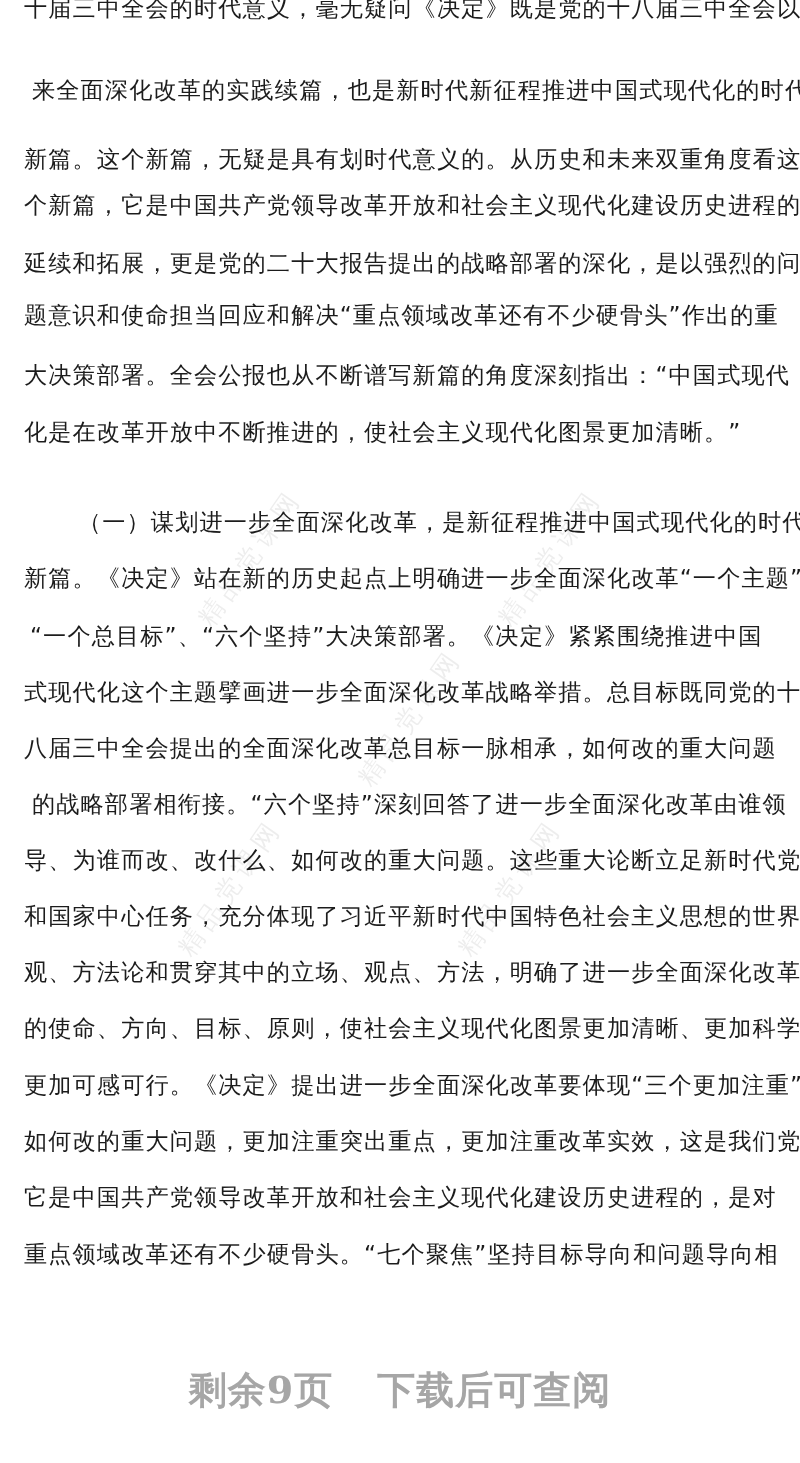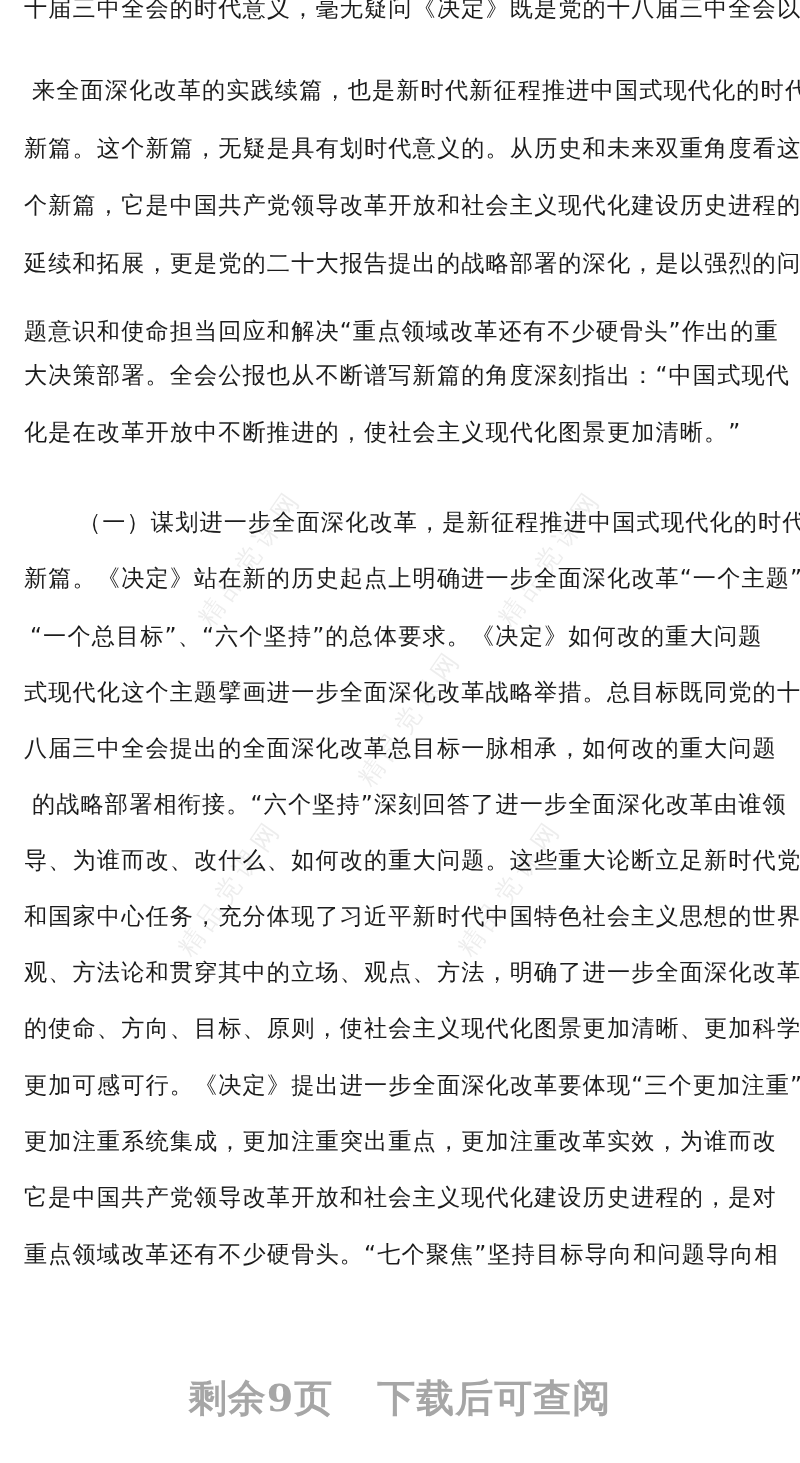--- a/index.html
+++ b/index.html
@@ -45,21 +45,20 @@
     .footer-banner {
       position: absolute;
       left: 0;
       top: 1360px;
       width: 800px;
       height: 60px;
       display: flex;
       justify-content: center;
       align-items: center;
       gap: 44px;
-      margin-top: 8px;
     }
     .footer-banner span {
       font-family: "DejaVu Serif", "Liberation Serif", serif;
       font-weight: bold;
       font-size: 38px;
       color: #a6a6a6;
       letter-spacing: 1px;
     }
   </style>
 </head>
@@ -68,39 +67,39 @@
 <div class="page">
 
   <div class="watermark" style="left:170px; top:540px;">精品党课网</div>
   <div class="watermark" style="left:470px; top:540px;">精品党课网</div>
   <div class="watermark" style="left:330px; top:700px;">精品党课网</div>
   <div class="watermark" style="left:150px; top:870px;">精品党课网</div>
   <div class="watermark" style="left:430px; top:870px;">精品党课网</div>
 
   <div class="line" style="top:-7px;">十届三中全会的时代意义，毫无疑问《决定》既是党的十八届三中全会以</div>
   <div class="line" style="top:75px;margin-left:8px;">来全面深化改革的实践续篇，也是新时代新征程推进中国式现代化的时代</div>
-  <div class="line" style="top:133px;">新篇。这个新篇，无疑是具有划时代意义的。从历史和未来双重角度看这</div>
+  <div class="line" style="top:144px;">新篇。这个新篇，无疑是具有划时代意义的。从历史和未来双重角度看这</div>
   <div class="line" style="top:190px;">个新篇，它是中国共产党领导改革开放和社会主义现代化建设历史进程的</div>
   <div class="line" style="top:248px;">延续和拓展，更是党的二十大报告提出的战略部署的深化，是以强烈的问</div>
-  <div class="line" style="top:316px;">题意识和使命担当回应和解决“重点领域改革还有不少硬骨头”作出的重</div>
+  <div class="line" style="top:300px;">题意识和使命担当回应和解决“重点领域改革还有不少硬骨头”作出的重</div>
   <div class="line" style="top:360px;">大决策部署。全会公报也从不断谱写新篇的角度深刻指出：“中国式现代</div>
   <div class="line" style="top:417px;">化是在改革开放中不断推进的，使社会主义现代化图景更加清晰。”</div>
 
   <div class="line" style="top:507px; left:78px;">（一）谋划进一步全面深化改革，是新征程推进中国式现代化的时代</div>
   <div class="line" style="top:563px;">新篇。《决定》站在新的历史起点上明确进一步全面深化改革“一个主题”、</div>
-  <div class="line" style="top:621px; left:30px;">“一个总目标”、“六个坚持”的总体要求。《决定》如何改的重大问题</div>
+  <div class="line" style="top:621px; left:30px;">“一个总目标”、“六个坚持”大决策部署。《决定》紧紧围绕推进中国</div>
   <div class="line" style="top:677px;">式现代化这个主题擘画进一步全面深化改革战略举措。总目标既同党的十</div>
   <div class="line" style="top:733px;">八届三中全会提出的全面深化改革总目标一脉相承，如何改的重大问题</div>
   <div class="line" style="top:789px;margin-left:8px;">的战略部署相衔接。“六个坚持”深刻回答了进一步全面深化改革由谁领</div>
   <div class="line" style="top:845px;">导、为谁而改、改什么、如何改的重大问题。这些重大论断立足新时代党</div>
   <div class="line" style="top:901px;">和国家中心任务，充分体现了习近平新时代中国特色社会主义思想的世界</div>
   <div class="line" style="top:957px;">观、方法论和贯穿其中的立场、观点、方法，明确了进一步全面深化改革</div>
   <div class="line" style="top:1013px;">的使命、方向、目标、原则，使社会主义现代化图景更加清晰、更加科学、</div>
   <div class="line" style="top:1070px;">更加可感可行。《决定》提出进一步全面深化改革要体现“三个更加注重”，</div>
-  <div class="line" style="top:1126px;">更加注重系统集成，更加注重突出重点，更加注重改革实效，为谁而改</div>
+  <div class="line" style="top:1126px;">如何改的重大问题，更加注重突出重点，更加注重改革实效，这是我们党</div>
   <div class="line" style="top:1182px;">它是中国共产党领导改革开放和社会主义现代化建设历史进程的，是对</div>
   <div class="line" style="top:1239px;">重点领域改革还有不少硬骨头。“七个聚焦”坚持目标导向和问题导向相</div>
 
   <div class="footer-banner">
     <span>剩余9页</span>
     <span>下载后可查阅</span>
   </div>
 </div>
 
 </body></html>

